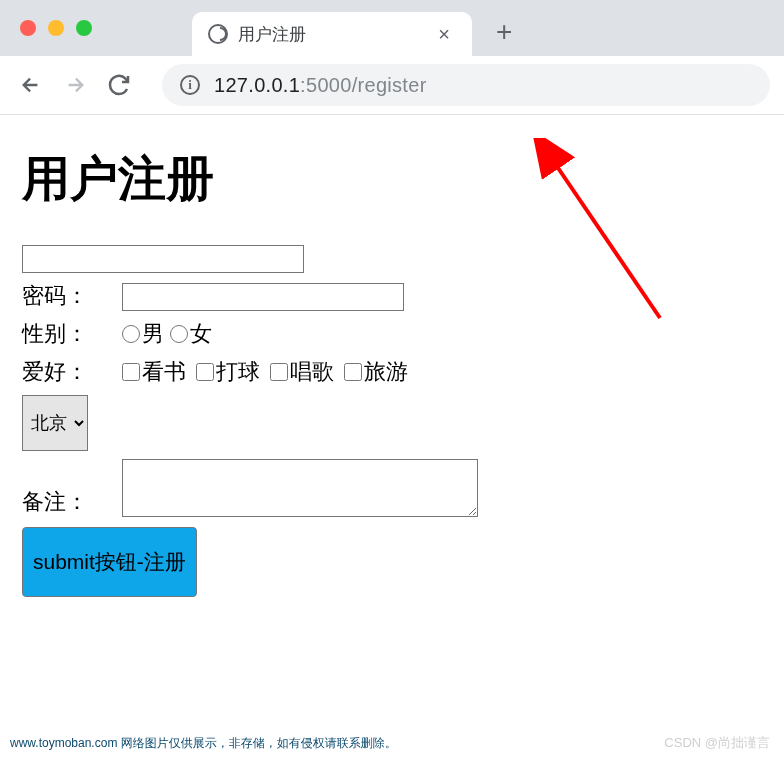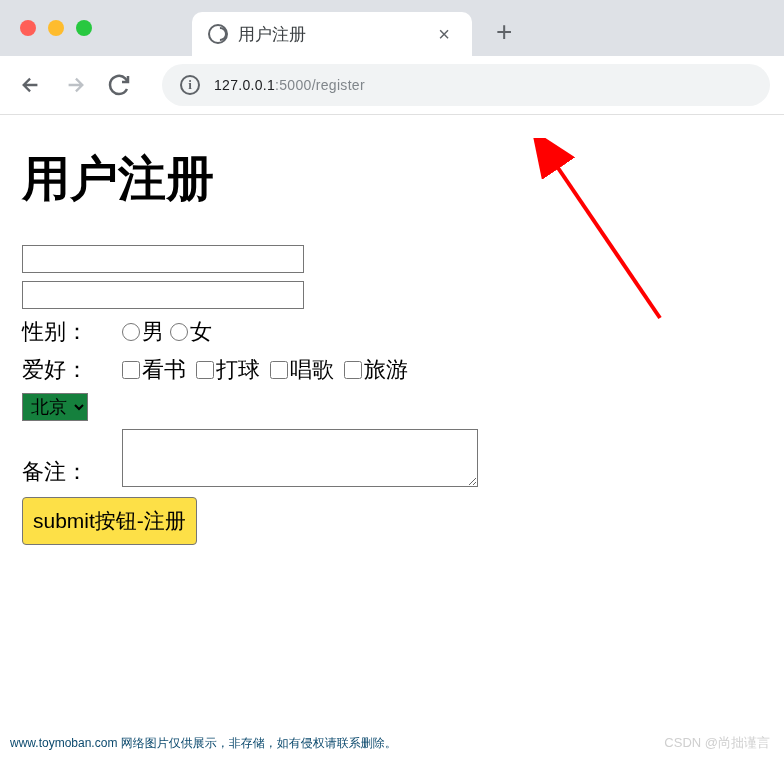--- a/index.html
+++ b/index.html
@@ -118,21 +118,21 @@
       border-radius: 50%;
       display: flex;
       align-items: center;
       justify-content: center;
       font-size: 13px;
       color: #5f6368;
       font-family: serif;
       font-weight: bold;
     }
     .url-text {
-      font-size: 14px;
+      font-size: 20px;
       color: #202124;
       letter-spacing: 0.3px;
     }
     .url-text .dim { color: #80868b; }
     
     
     .page-content {
       padding: 32px 22px;
     }
     .page-title {
@@ -177,37 +177,37 @@
     .radio-item input[type="radio"] {
       width: 18px; height: 18px;
     }
     .cb-item input[type="checkbox"] {
       width: 18px; height: 18px;
     }
     .cb-group { gap: 10px; justify-content: space-between; }
     
     select.city-select {
       font-size: 18px;
-      padding: 2px 4px;
+      padding: 16px 4px;
       border: 1px solid #767676;
-      background: #15803d;
+      background: #e5e5e5;
     }
     
     textarea.remark {
       width: 356px;
       height: 58px;
       border: 1px solid #767676;
       font-size: 16px;
       resize: both;
     }
     
     button.submit-btn {
       font-size: 21px;
-      padding: 9px 10px;
-      background: #fde047;
+      padding: 20px 10px;
+      background: #0ea5e9;
       border: 1px solid #767676;
       border-radius: 4px;
       cursor: pointer;
       margin-top: 2px;
     }
     
     
     .arrow-annotation {
       position: absolute;
       top: 138px;
@@ -275,20 +275,21 @@
 </div>
 
 <div class="page-content">
   <h1 class="page-title">用户注册</h1>
   
   <div class="form-row">
     <input type="text" class="username" style="">
   </div>
   
   <div class="form-row">
+    <span class="form-label">密码：</span>
     <input type="password" class="password" style="">
   </div>
   
   <div class="form-row">
     <span class="form-label">性别：</span>
     <div class="radio-group">
       <label class="radio-item">
         <input type="radio" name="gender" style="">
         <span>男</span>
       </label>

